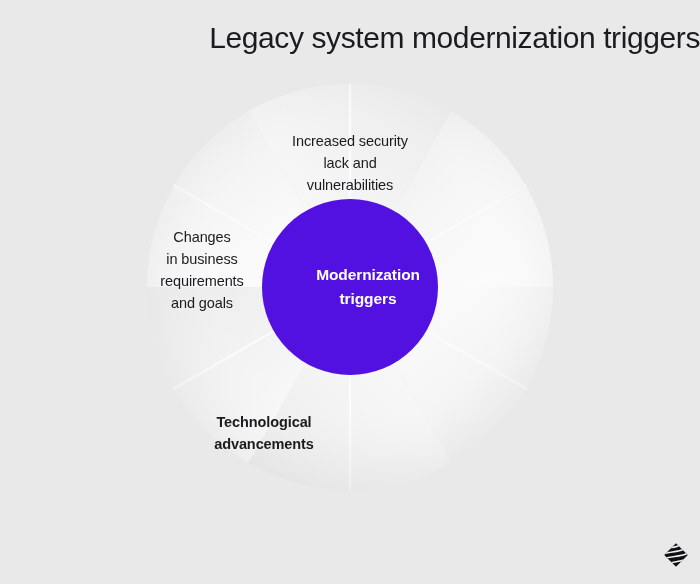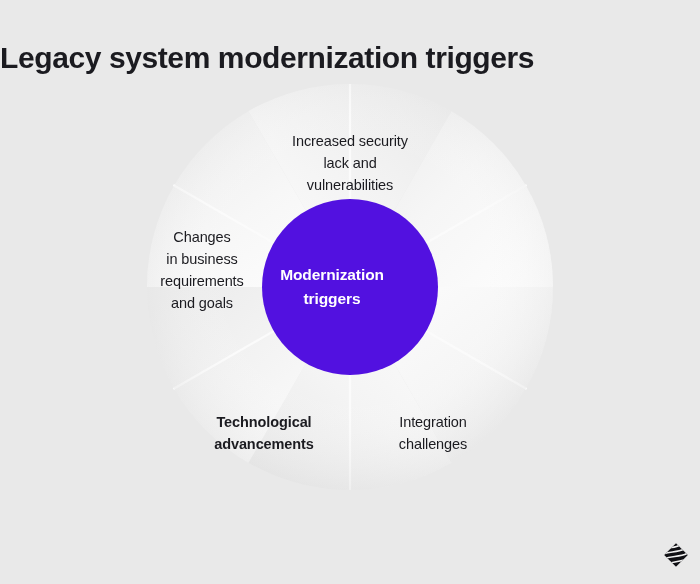--- a/index.html
+++ b/index.html
@@ -18,27 +18,26 @@
   #page-root {
     position: absolute;
     inset: 0;
     background: #e9e9e9;
   }
   .title {
     position: absolute;
     top: 20px;
     left: 0;
     width: 700px;
-    text-align: left;
+    text-align: right;
     font-size: 30px;
-    font-weight: 700;
+    font-weight: 400;
     letter-spacing: -0.4px;
     color: #1b1b20;
     line-height: 1.2;
-    margin-top: 20px;
   }
   .diagram {
     position: absolute;
     left: 147px;
     top: 84px;
     width: 406px;
     height: 406px;
   }
   .wheel-svg {
     position: absolute;
@@ -51,21 +50,21 @@
   .hub {
     position: absolute;
     left: 115px;
     top: 115px;
     width: 176px;
     height: 176px;
     border-radius: 50%;
     background: #5211e0;
     display: flex;
     align-items: center;
-    justify-content: flex-start;
+    justify-content: flex-end;
     text-align: center;
     box-sizing: border-box;
   }
   .hub-label {
     color: #ffffff;
     font-size: 15.5px;
     font-weight: 700;
     line-height: 1.55;
     letter-spacing: -0.1px;
     max-width: 140px;
@@ -163,22 +162,20 @@
     <div class="hub">
       <div class="hub-label">Modernization
 triggers</div>
     </div>
 
     <div class="seg-label" style="left:203px; top:79px; width:170px;">Increased security
 lack and
 vulnerabilities</div>
 
 
-    <div class="seg-label" style="left:286px; top:349px; width:130px;">Integration
-challenges</div>
 
     <div class="seg-label" style="left:117px; top:349px; width:150px;font-weight:bold;">Technological
 advancements</div>
 
     <div class="seg-label" style="left:55px; top:186px; width:130px;">Changes
 in business
 requirements
 and goals</div>
   </div>
 

